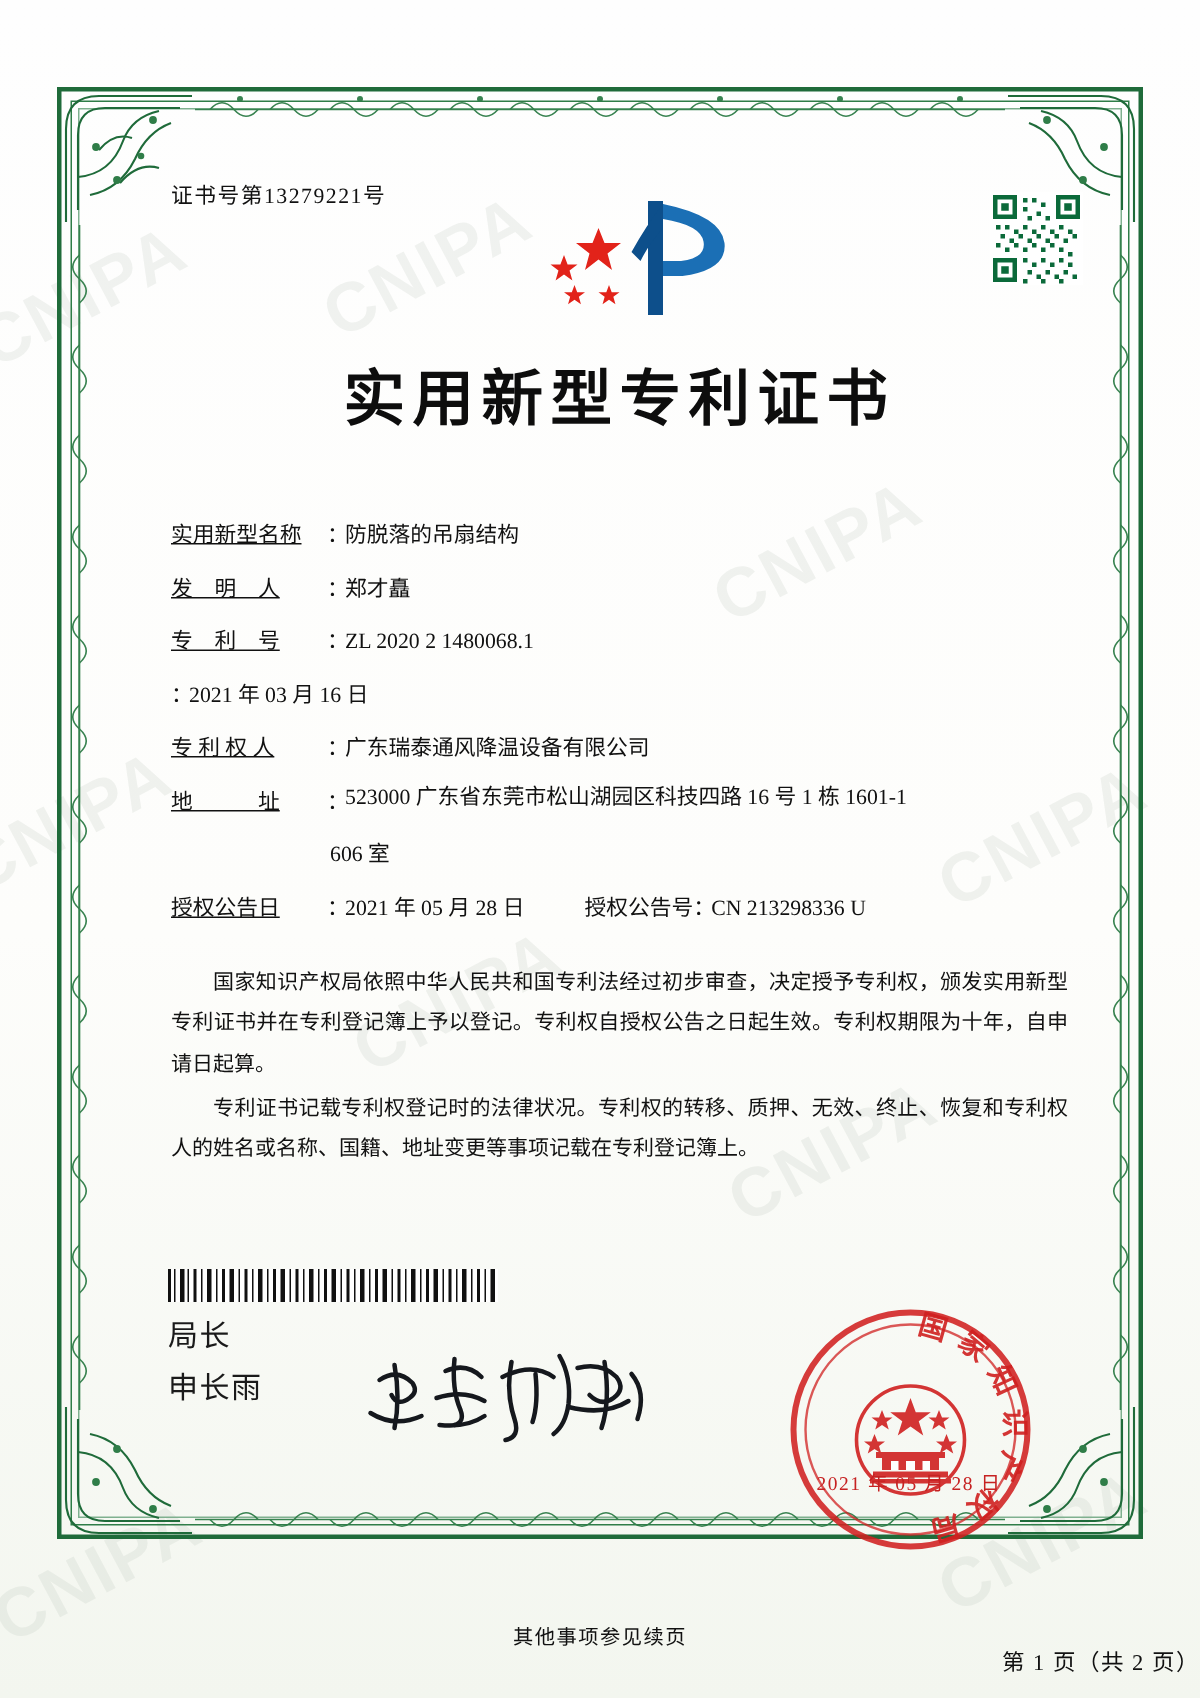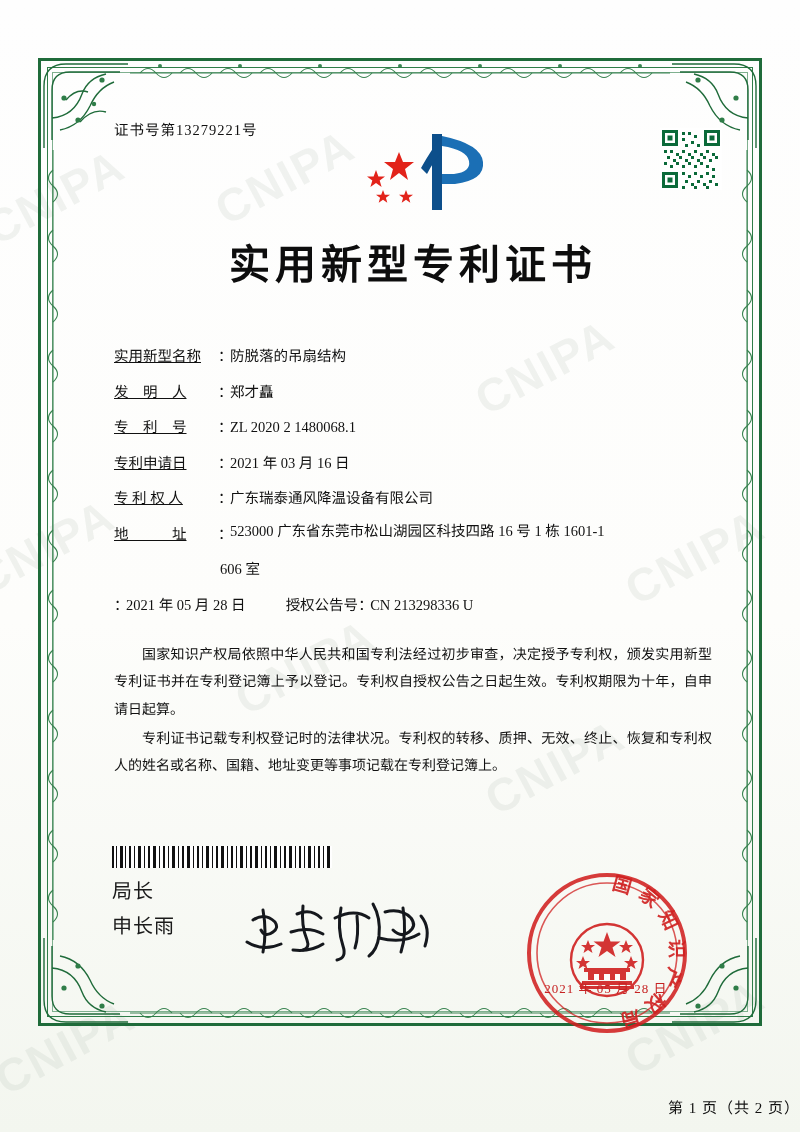--- a/index.html
+++ b/index.html
@@ -537,39 +537,39 @@
         <span class="f-value">郑才矗</span>
       </div>
 
       <div class="field">
         <span class="f-label">专　利　号</span>
         <span class="f-colon">：</span>
         <span class="f-value">ZL 2020 2 1480068.1</span>
       </div>
 
       <div class="field">
-        <span class="f-label">专利申请日</span>
         <span class="f-colon">：</span>
         <span class="f-value">2021 年 03 月 16 日</span>
       </div>
 
       <div class="field">
         <span class="f-label">专 利 权 人</span>
         <span class="f-colon">：</span>
         <span class="f-value">广东瑞泰通风降温设备有限公司</span>
       </div>
 
       <div class="field">
         <span class="f-label">地　　　址</span>
         <span class="f-colon">：</span>
         <span class="f-value wrap">523000 广东省东莞市松山湖园区科技四路 16 号 1 栋 1601-1</span>
       </div>
       <div class="f-indent">606 室</div>
 
       <div class="row-double">
+        <span class="f-label">授权公告日</span>
         <span class="f-colon">：</span>
         <span>2021 年 05 月 28 日</span>
         <span class="seg2-label">授权公告号</span>
         <span class="f-colon">：</span>
         <span>CN 213298336 U</span>
       </div>
 
     </div>
 
     <div class="paragraphs">
@@ -689,14 +689,15 @@
           <rect x="72" y="106" width="5" height="6" fill="#ffffff"></rect>
           <rect x="82" y="106" width="6" height="6" fill="#ffffff"></rect>
           <rect x="93" y="106" width="5" height="6" fill="#ffffff"></rect>
         </g>
       </g>
     </svg>
   </div>
   <div class="seal-date">2021 年 05 月 28 日</div>
 
   <div class="page-no">第 1 页（共 2 页）</div>
+  <div class="footnote">其他事项参见续页</div>
 
 </div>
 
 </body></html>

